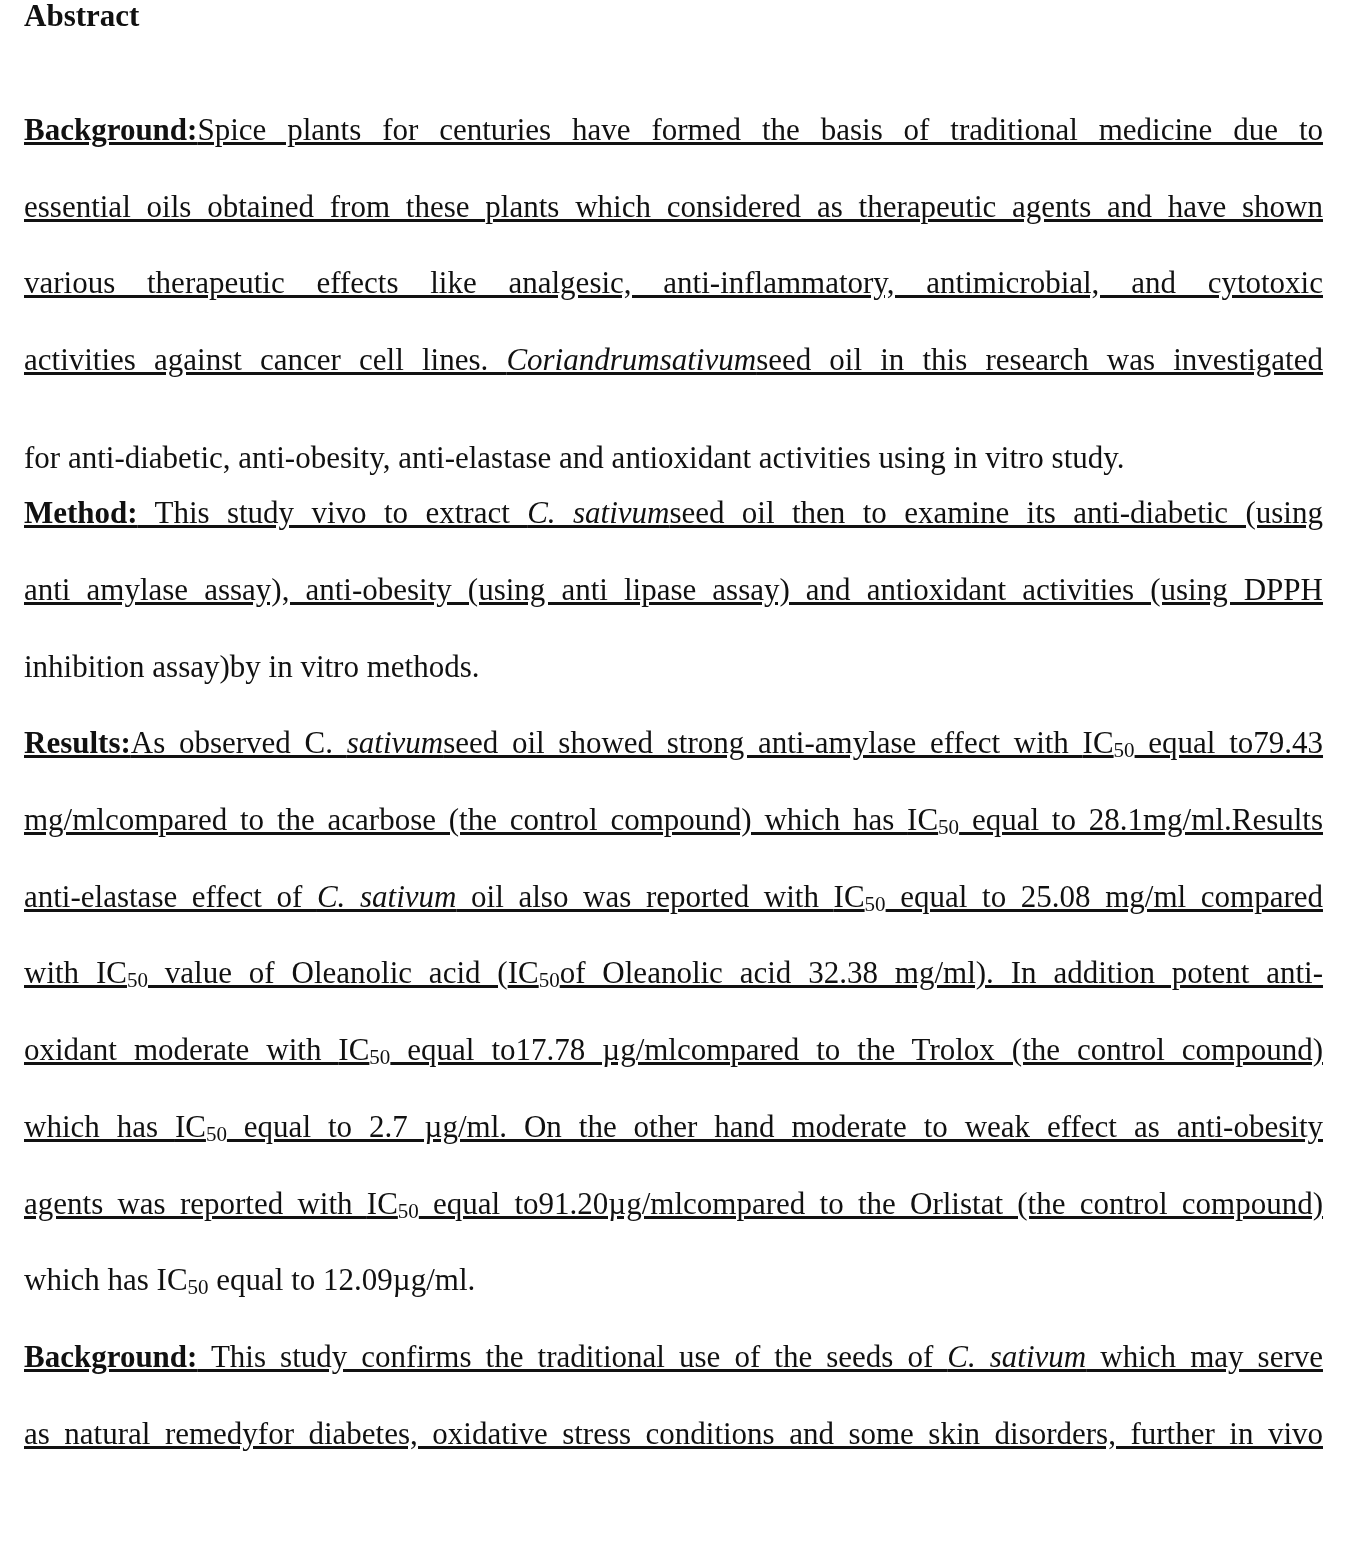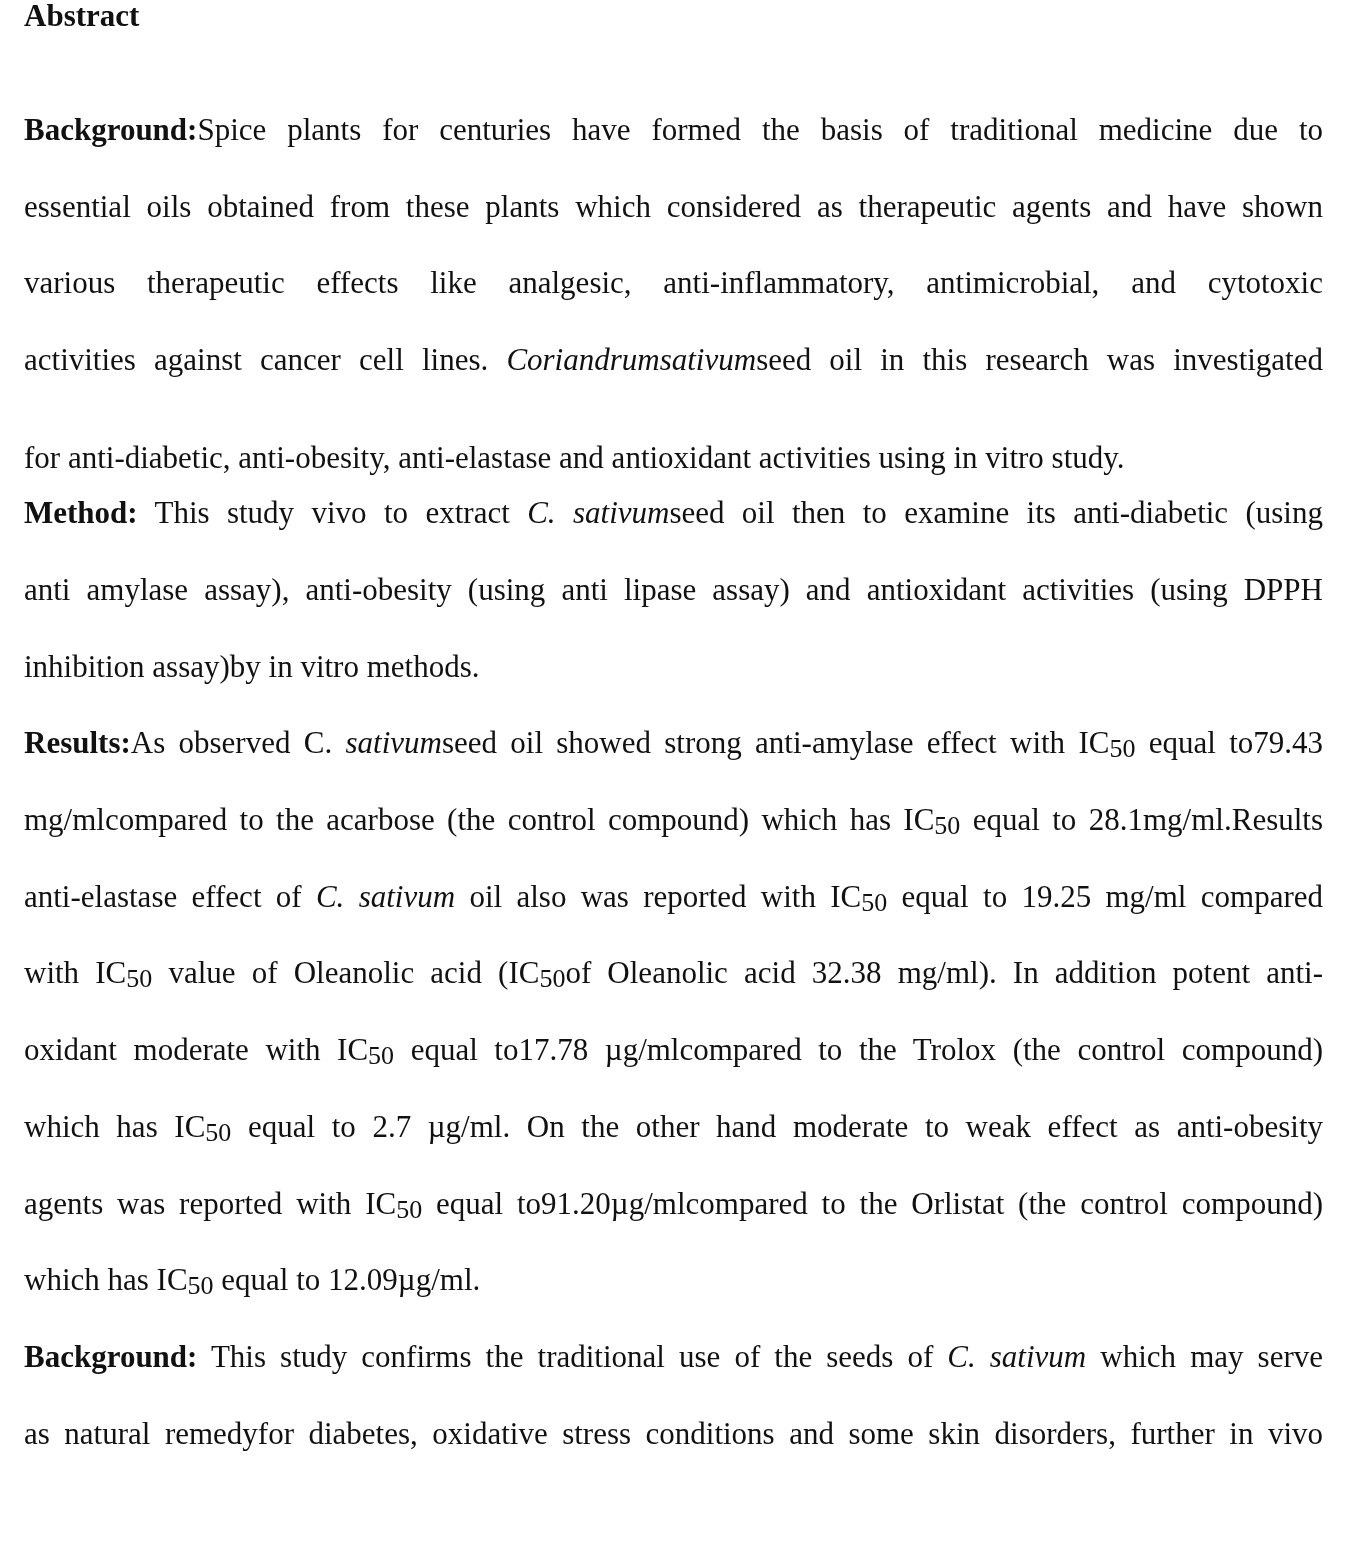--- a/index.html
+++ b/index.html
@@ -10,45 +10,45 @@
   }
   .heading {
     position: absolute; left: 24px; top: -8px;
     font-size: 31px; font-weight: bold; line-height: 48px;
   }
   .line {
     position: absolute; left: 24px; width: 1299px;
     font-size: 31px; line-height: 40px; height: 40px;
     white-space: nowrap; overflow: visible;
   }
-  .just { text-align: justify; text-align-last: justify; white-space: normal; }
+  .just { text-align: justify; text-align-last: justify; white-space: normal; text-decoration: underline; }
   .lbl { font-weight: bold; }
   .it { font-style: italic; }
-  sub { font-size: 26px; vertical-align: -4px; line-height: 0; }
+  sub { font-size: 21px; vertical-align: -4px; line-height: 0; }
 </style>
 </head>
 <body>
 
 <div>
 
   <div class="heading">Abstract</div>
 
   <div class="line just" style="top:110px"><span class="lbl">Background:</span><span>Spice plants for centuries  have formed the basis of traditional medicine due to</span></div>
   <div class="line just" style="top:187px"><span>essential oils obtained from these plants which considered as  therapeutic agents and have shown</span></div>
   <div class="line just" style="top:263px"><span>various therapeutic effects like analgesic, anti-inflammatory, antimicrobial, and cytotoxic</span></div>
   <div class="line just" style="top:340px"><span>activities against cancer cell lines. </span><span class="it">Coriandrumsativum</span><span>seed oil in this research was investigated</span></div>
   <div class="line" style="top:438px"><span>for anti-diabetic, anti-obesity, anti-elastase and antioxidant activities using in vitro study.</span></div>
 
   <div class="line just" style="top:493px"><span class="lbl">Method:</span><span> This study vivo to extract </span><span class="it">C. sativum</span><span>seed oil then to examine its anti-diabetic (using</span></div>
   <div class="line just" style="top:570px"><span>anti amylase assay), anti-obesity (using anti lipase assay) and antioxidant activities (using DPPH</span></div>
   <div class="line" style="top:647px"><span>inhibition assay)by in vitro methods.</span></div>
 
   <div class="line just" style="top:723px"><span class="lbl">Results:</span><span>As observed C. </span><span class="it">sativum</span><span>seed oil showed strong anti-amylase effect with </span><span>IC</span><sub>50</sub><span> equal to79.43</span></div>
   <div class="line just" style="top:800px"><span>mg/mlcompared to the acarbose (the control compound) which has </span><span>IC</span><sub>50</sub><span> equal to 28.1mg/ml.Results</span></div>
-  <div class="line just" style="top:877px"><span>anti-elastase effect of </span><span class="it">C. sativum</span><span> oil also was reported with </span><span>IC</span><sub>50</sub><span> equal to 19.25 mg/ml compared</span></div>
+  <div class="line just" style="top:877px"><span>anti-elastase effect of </span><span class="it">C. sativum</span><span> oil also was reported with </span><span>IC</span><sub>50</sub><span> equal to 25.08 mg/ml compared</span></div>
   <div class="line just" style="top:953px"><span>with </span><span>IC</span><sub>50</sub><span> value of Oleanolic acid (</span><span>IC</span><sub>50</sub><span>of Oleanolic acid 32.38 mg/ml). In addition potent anti-</span></div>
   <div class="line just" style="top:1030px"><span>oxidant moderate with </span><span>IC</span><sub>50</sub><span> equal to17.78 µg/mlcompared to the Trolox (the control compound)</span></div>
   <div class="line just" style="top:1107px"><span>which has </span><span>IC</span><sub>50</sub><span> equal to 2.7 µg/ml. On the other hand moderate to weak effect as anti-obesity</span></div>
   <div class="line just" style="top:1184px"><span>agents was reported with </span><span>IC</span><sub>50</sub><span> equal to91.20µg/mlcompared to the Orlistat (the control compound)</span></div>
   <div class="line" style="top:1260px"><span>which has </span><span>IC</span><sub>50</sub><span> equal to 12.09µg/ml.</span></div>
 
   <div class="line just" style="top:1337px"><span class="lbl">Background:</span><span> This study confirms the traditional use of the seeds of </span><span class="it">C. sativum</span><span> which may serve</span></div>
   <div class="line just" style="top:1414px"><span>as natural remedyfor diabetes, oxidative stress conditions and some skin disorders, further in vivo</span></div>
   <div class="line" style="top:1556px"><span>investigation must be applied in the future.</span></div>
 

